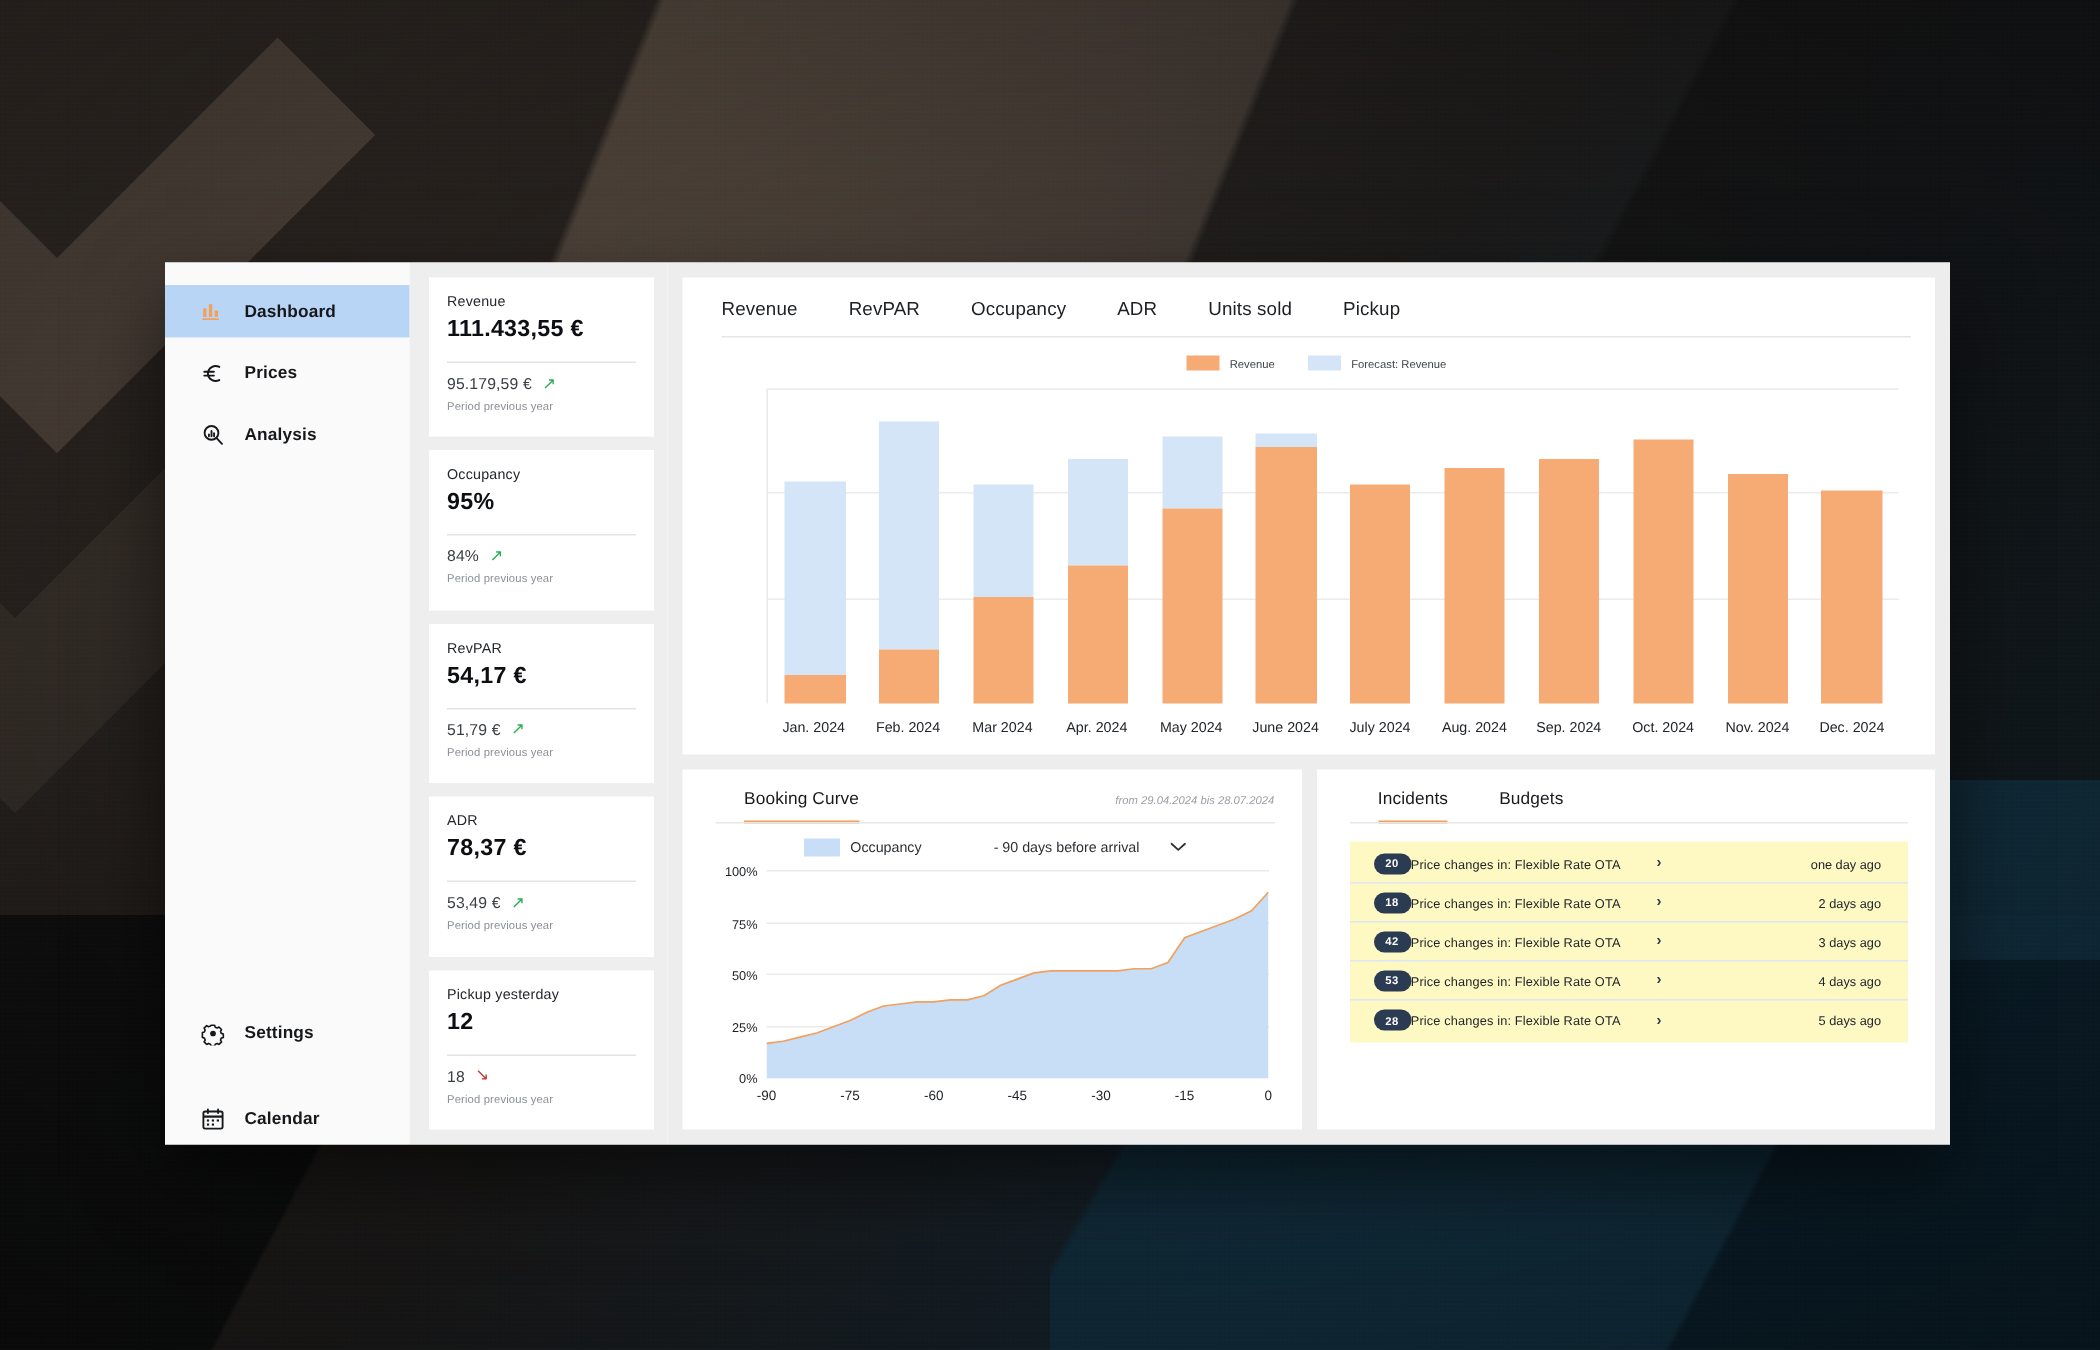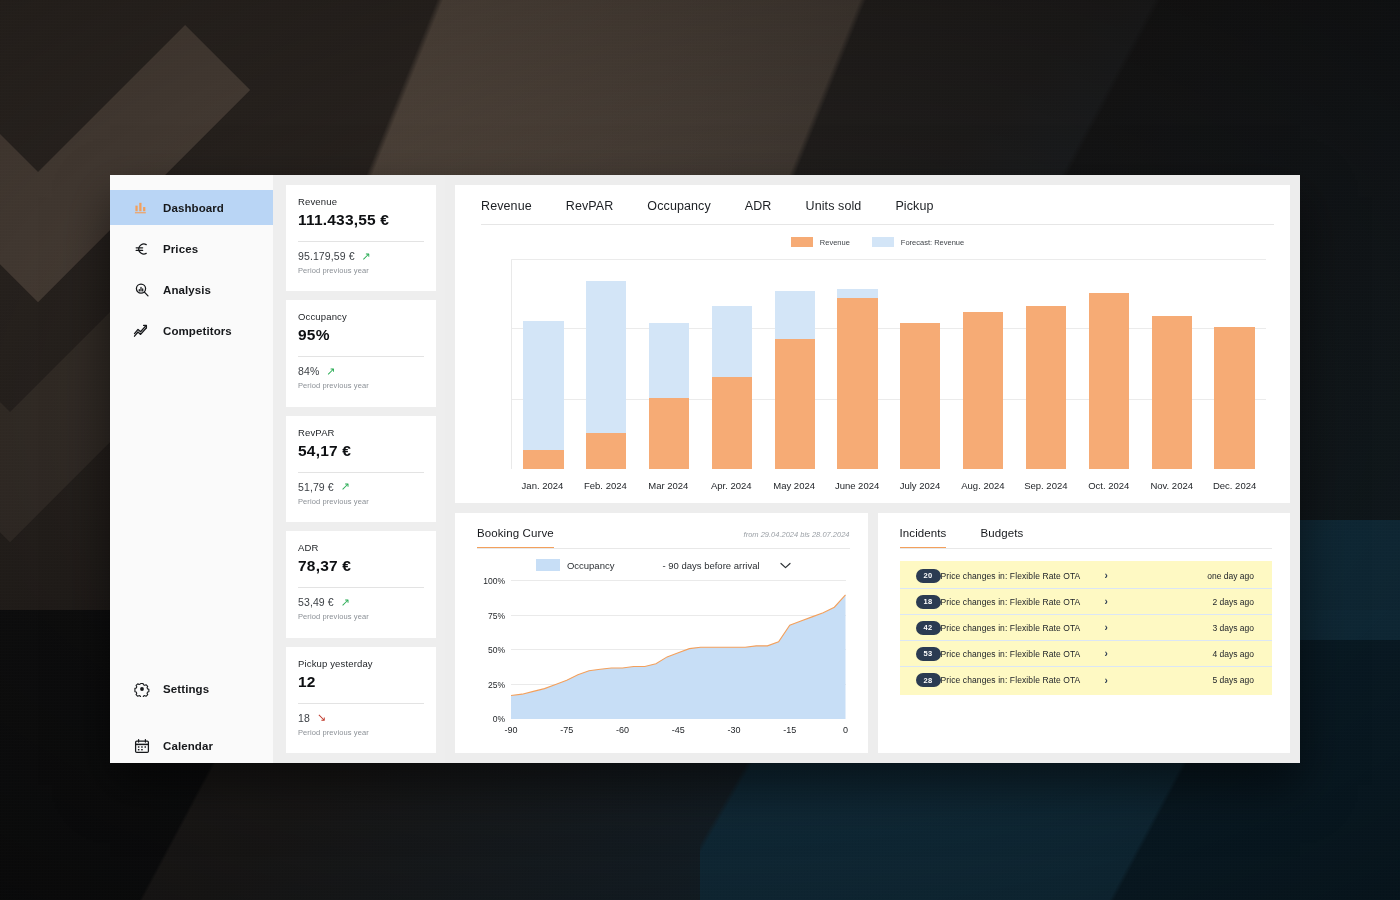--- a/index.html
+++ b/index.html
@@ -123,21 +123,21 @@
   .bar-stack { width: 64%; display: flex; flex-direction: column; justify-content: flex-end; height: 100%; }
   .bar-fc { background: #d3e5f7; width: 100%; }
   .bar-rev { background: #f6ab75; width: 100%; }
   #bar-xlabels { position: absolute; left: 30px; right: 8px; bottom: 4px; display: flex; }
   .bar-xlabel { flex: 1 1 0; text-align: center; font-size: 9.5px; color: #23262a; }
 
   
   #bottom-row { flex: 1 1 auto; display: flex; gap: 10px; min-height: 0; }
   #booking-panel, #incidents-panel { background: #fff; flex: 1 1 50%; padding: 14px 18px 12px 22px; display: flex; flex-direction: column; min-width: 0; }
 
-  .panel-head { display: flex; align-items: baseline; justify-content: space-between; }
+  .panel-head { display: flex; align-items: baseline; justify-content: space-between; margin-left: 19px; }
   .panel-tabrow { display: flex; gap: 34px; }
   .panel-tab { font-size: 11.5px; color: #17191d; padding-bottom: 8px; cursor: pointer; letter-spacing: .1px; }
   .panel-tab.active { border-bottom: 2.5px solid #f3a05c; }
   .panel-range { font-size: 7.5px; color: #9ba0a6; font-style: italic; }
   .panel-underline { border-bottom: 1px solid #e8e8e8; margin-top: -1px; }
 
   .bc-legend { display: flex; align-items: center; justify-content: center; gap: 48px; margin-top: 10px; }
   .bc-legend .legend-txt2 { font-size: 9.5px; color: #2c3034; }
   .bc-select { font-size: 9.5px; color: #2c3034; cursor: pointer; display: flex; align-items: center; gap: 20px; }
 
@@ -212,30 +212,20 @@
           <circle cx="7" cy="6.6" r="4.6"></circle>
           <path d="M10.4 10.1 14 13.9"></path>
           <path d="M5.3 7.6v1.3M7 5.3v3.6M8.7 6.8v2.1"></path>
         </svg>
       </span>
       <span>Analysis</span>
     </div>
 
     <div class="nav-spacer"></div>
 
-    <div class="nav-item">
-      <span class="nav-ico">
-        <svg width="17" height="17" viewBox="0 0 17 17" fill="none" stroke="#16181b" stroke-width="1.3" stroke-linecap="round" stroke-linejoin="round">
-          <path d="M1.5 11.6 5 7.4l2.6 2.4L13 3.6"></path>
-          <path d="M1.5 14.2 5 10l2.6 2.4L13 6.2"></path>
-          <path d="M10.6 3.4H13.4V6.1"></path>
-        </svg>
-      </span>
-      <span>Competitors</span>
-    </div>
 
     <div class="nav-spacer"></div>
 
     <div class="nav-item" id="nav-settings">
       <span class="nav-ico">
         <svg width="16" height="16" viewBox="0 0 16 16" fill="none" stroke="#16181b" stroke-width="1.3" stroke-linejoin="round">
           <path d="M6.6 1.8h2.8l.5 1.6 1.5.6 1.5-.8 2 2-.8 1.5.6 1.5 1.6.5v2.8l-1.6.5-.6 1.5.8 1.5-2 2-1.5-.8-1.5.6-.5 1.6H6.6l-.5-1.6-1.5-.6-1.5.8-2-2 .8-1.5-.6-1.5-1.6-.5V7.6l1.6-.5.6-1.5-.8-1.5 2-2 1.5.8 1.5-.6z" transform="scale(0.84) translate(1.4,1.2)"></path>
           <circle cx="8" cy="8" r="1.9" fill="#16181b" stroke="none"></circle>
         </svg>
       </span>

